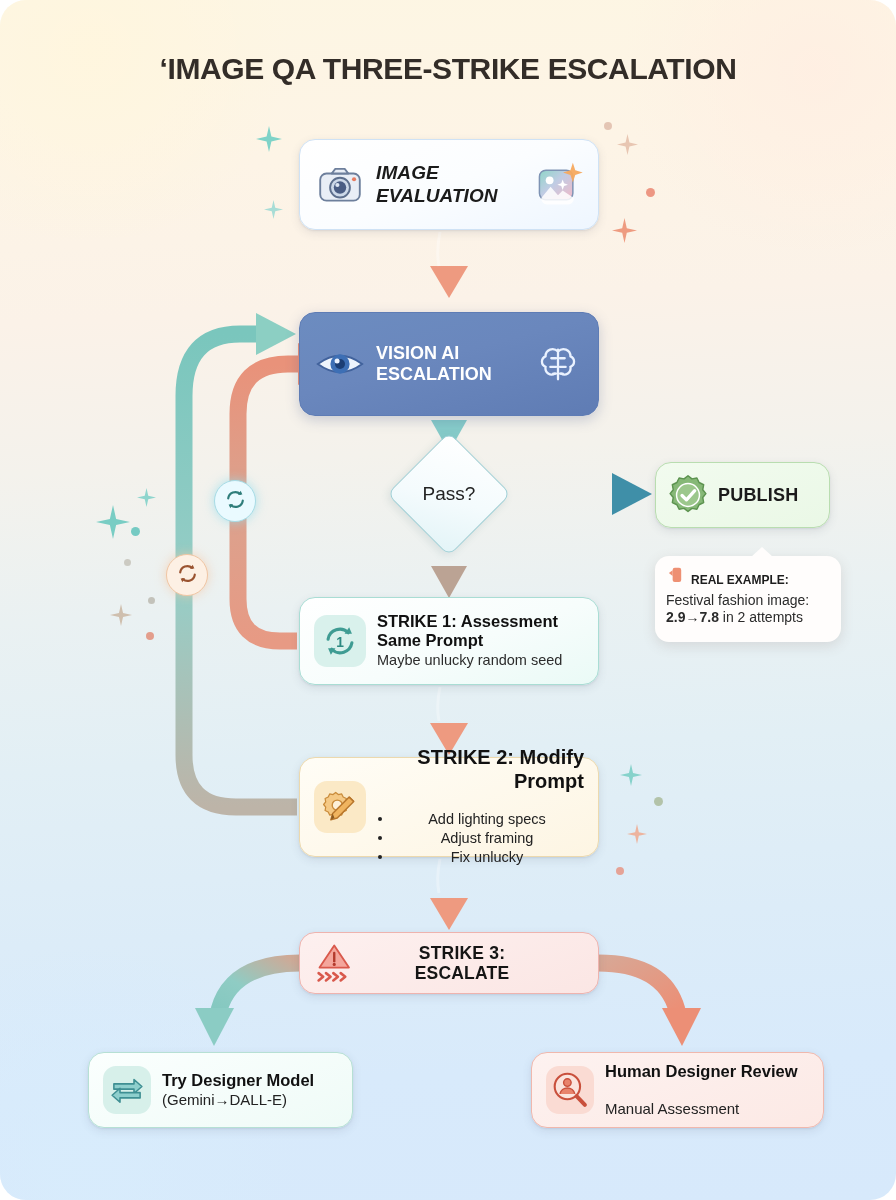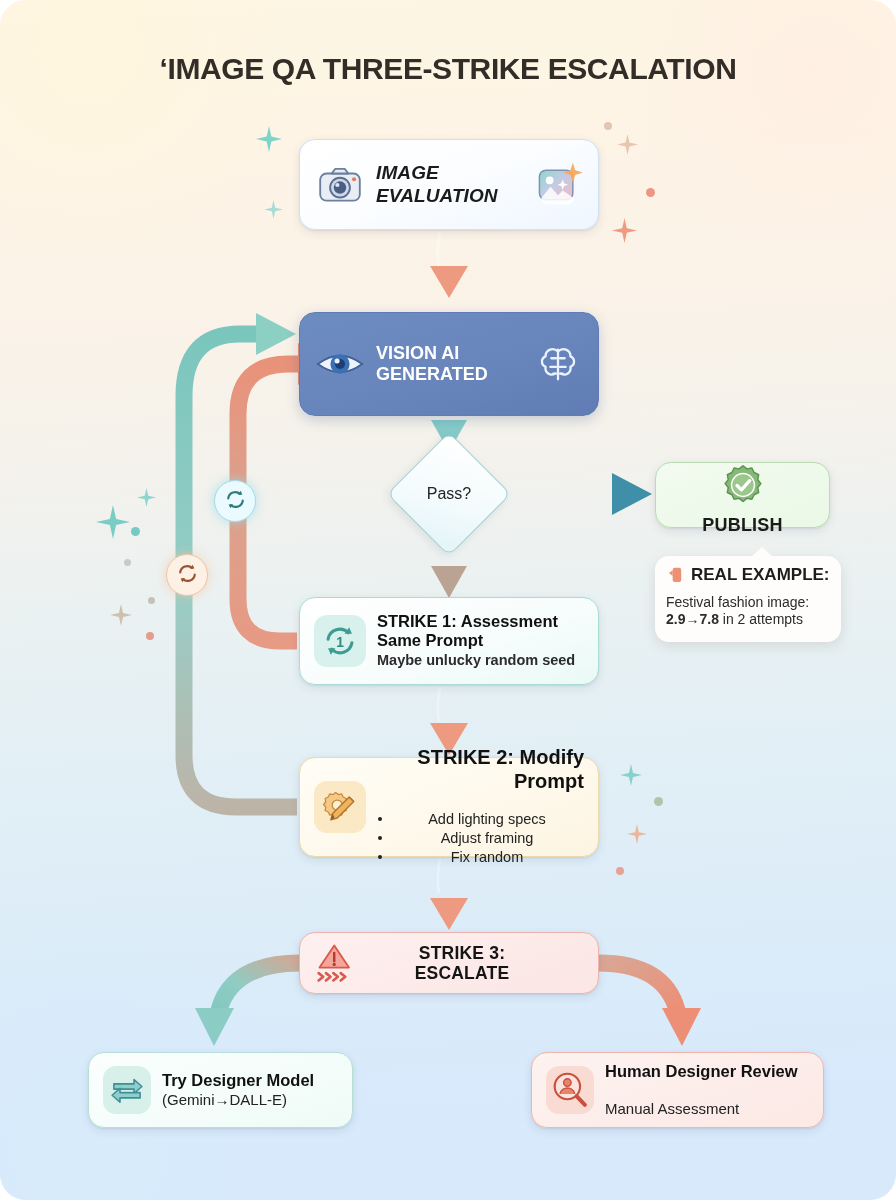--- a/index.html
+++ b/index.html
@@ -98,66 +98,66 @@
     position: absolute; inset: 0;
     background: linear-gradient(150deg,#ffffff 0%,#f4fbfd 55%,#e3f4f7 100%);
     border: 1.8px solid #9dcfd6;
     transform: rotate(45deg);
     border-radius: 9px;
     box-shadow: 0 3px 9px rgba(70,110,120,.14);
   }
   #n-pass .dlabel {
     position: absolute; inset: 0;
     display: flex; align-items: center; justify-content: center;
-    font-size: 16px; font-weight: 400; color: #232323;
+    font-size: 19px; font-weight: 400; color: #232323;
   }
 
   
   #n-publish {
     left: 655px; top: 462px; width: 175px; height: 66px;
     background: linear-gradient(160deg,#f2fbef 0%,#eaf8e6 100%);
     border: 1.6px solid #b9ddb0;
-    gap: 8px; padding: 0 10px; flex-direction: column;
+    gap: 8px; padding: 0 10px;
   }
   #n-publish .ttl { font-size: 18px; color: #1b1b1b; letter-spacing: .2px; }
   #n-publish .tile { width: 44px; height: 44px; background: transparent; }
 
   
   #callout {
     position: absolute; left: 655px; top: 556px; width: 186px; height: 86px;
     background: #fffdfc;
     border-radius: 14px;
     box-shadow: 0 4px 13px rgba(120,90,80,.16);
     padding: 9px 11px 0 11px;
   }
   #callout .ptr {
     position: absolute; top: -9px; left: 96px;
     width: 0; height: 0;
     border-left: 11px solid transparent;
     border-right: 11px solid transparent;
     border-bottom: 10px solid #fffdfc;
   }
   #callout .co-head {
-    display: flex; align-items: flex-start; gap: 6px;
-    font-size: 17px; font-weight: 700; color: #1d1d1d;
+    display: flex; align-items: flex-end; gap: 6px;
+    font-size: 12px; font-weight: 700; color: #1d1d1d;
   }
   #callout .co-l1 { font-size: 14px; color: #2b2b2b; margin-top: 5px; }
   #callout .co-l2 { font-size: 14px; color: #2b2b2b; margin-top: 1px; }
   #callout .co-l2 b { font-weight: 700; }
 
   
   #n-strike1 {
     left: 299px; top: 597px; width: 300px; height: 88px;
     background: linear-gradient(160deg,#ffffff 0%,#f7fdfc 55%,#eafaf6 100%);
     border: 1.6px solid #a9ddd4;
     gap: 11px;
   }
   #n-strike1 .tile { background: #d9f1ec; }
   #n-strike1 .ttl { font-size: 16.5px; color: #111; }
-  #n-strike1 .sub { font-size: 14.5px; color: #2c2c2c; margin-top: 2px; font-weight: bold; }
+  #n-strike1 .sub { font-size: 14.5px; color: #2c2c2c; margin-top: 2px; }
 
   
   #n-strike2 {
     left: 299px; top: 757px; width: 300px; height: 100px;
     background: linear-gradient(160deg,#fffdf6 0%,#fdf5e3 100%);
     border: 1.6px solid #ecd9ae;
     gap: 11px;
   }
   #n-strike2 .tile { background: #fbe9c6; }
   #n-strike2 .ttl { font-size: 20px; color: #111; text-align: right; }
@@ -412,21 +412,21 @@
     <span class="tile">
       <svg width="54" height="40" viewBox="0 0 54 40">
         <path d="M4 20 Q27 3 50 20 Q27 37 4 20 Z" fill="#eef4fc" stroke="#41629c" stroke-width="2"></path>
         <circle cx="27" cy="20" r="10" fill="#3d6fb5"></circle>
         <circle cx="27" cy="20" r="5.2" fill="#1c3e74"></circle>
         <circle cx="24" cy="16.8" r="2.6" fill="#eaf2ff"></circle>
       </svg>
     </span>
     <span class="txt">
       <div class="ttl">VISION AI</div>
-      <div class="ttl">GENERATED</div>
+      <div class="ttl">ESCALATION</div>
     </span>
     <span class="tile">
       <svg width="46" height="46" viewBox="0 0 48 48">
         <g fill="none" stroke="#eaf2ff" stroke-width="2.4" stroke-linecap="round">
           <path d="M24 9 v31"></path>
           <path d="M24 11 c-5-5-13-2-13 5 c-5 2-5 9 0 11 c-1 6 5 10 10 7"></path>
           <path d="M24 11 c5-5 13-2 13 5 c5 2 5 9 0 11 c1 6 -5 10 -10 7"></path>
           <path d="M17 18 h5"></path>
             <path d="M26 18 h5"></path>
           <path d="M16 27 h6"></path>
@@ -496,21 +496,21 @@
         <path d="M14 38 l2-7 18-18 5 5 -18 18 Z" fill="#f0b45f" stroke="#b8762c" stroke-width="1.6" stroke-linejoin="round"></path>
         <path d="M34 13 l5 5" stroke="#b8762c" stroke-width="1.6"></path>
         <path d="M14 38 l2-7 2 5 Z" fill="#8c5a22"></path>
       </svg>
     </span>
     <span class="txt">
       <div class="ttl">STRIKE 2: Modify Prompt</div>
       <ul>
         <li>Add lighting specs</li>
         <li>Adjust framing</li>
-        <li>Fix random</li>
+        <li>Fix unlucky</li>
       </ul>
     </span>
   </div>
 
   <div class="node" id="n-strike3">
     <span class="tile">
       <svg width="50" height="50" viewBox="0 0 50 50">
         <path d="M22 6 L38 30 H6 Z" fill="#f4a69c" stroke="#d9594c" stroke-width="2" stroke-linejoin="round"></path>
         <path d="M22 14 v9" stroke="#b43a2c" stroke-width="2.6" stroke-linecap="round"></path>
         <circle cx="22" cy="26.5" r="1.7" fill="#b43a2c"></circle>

